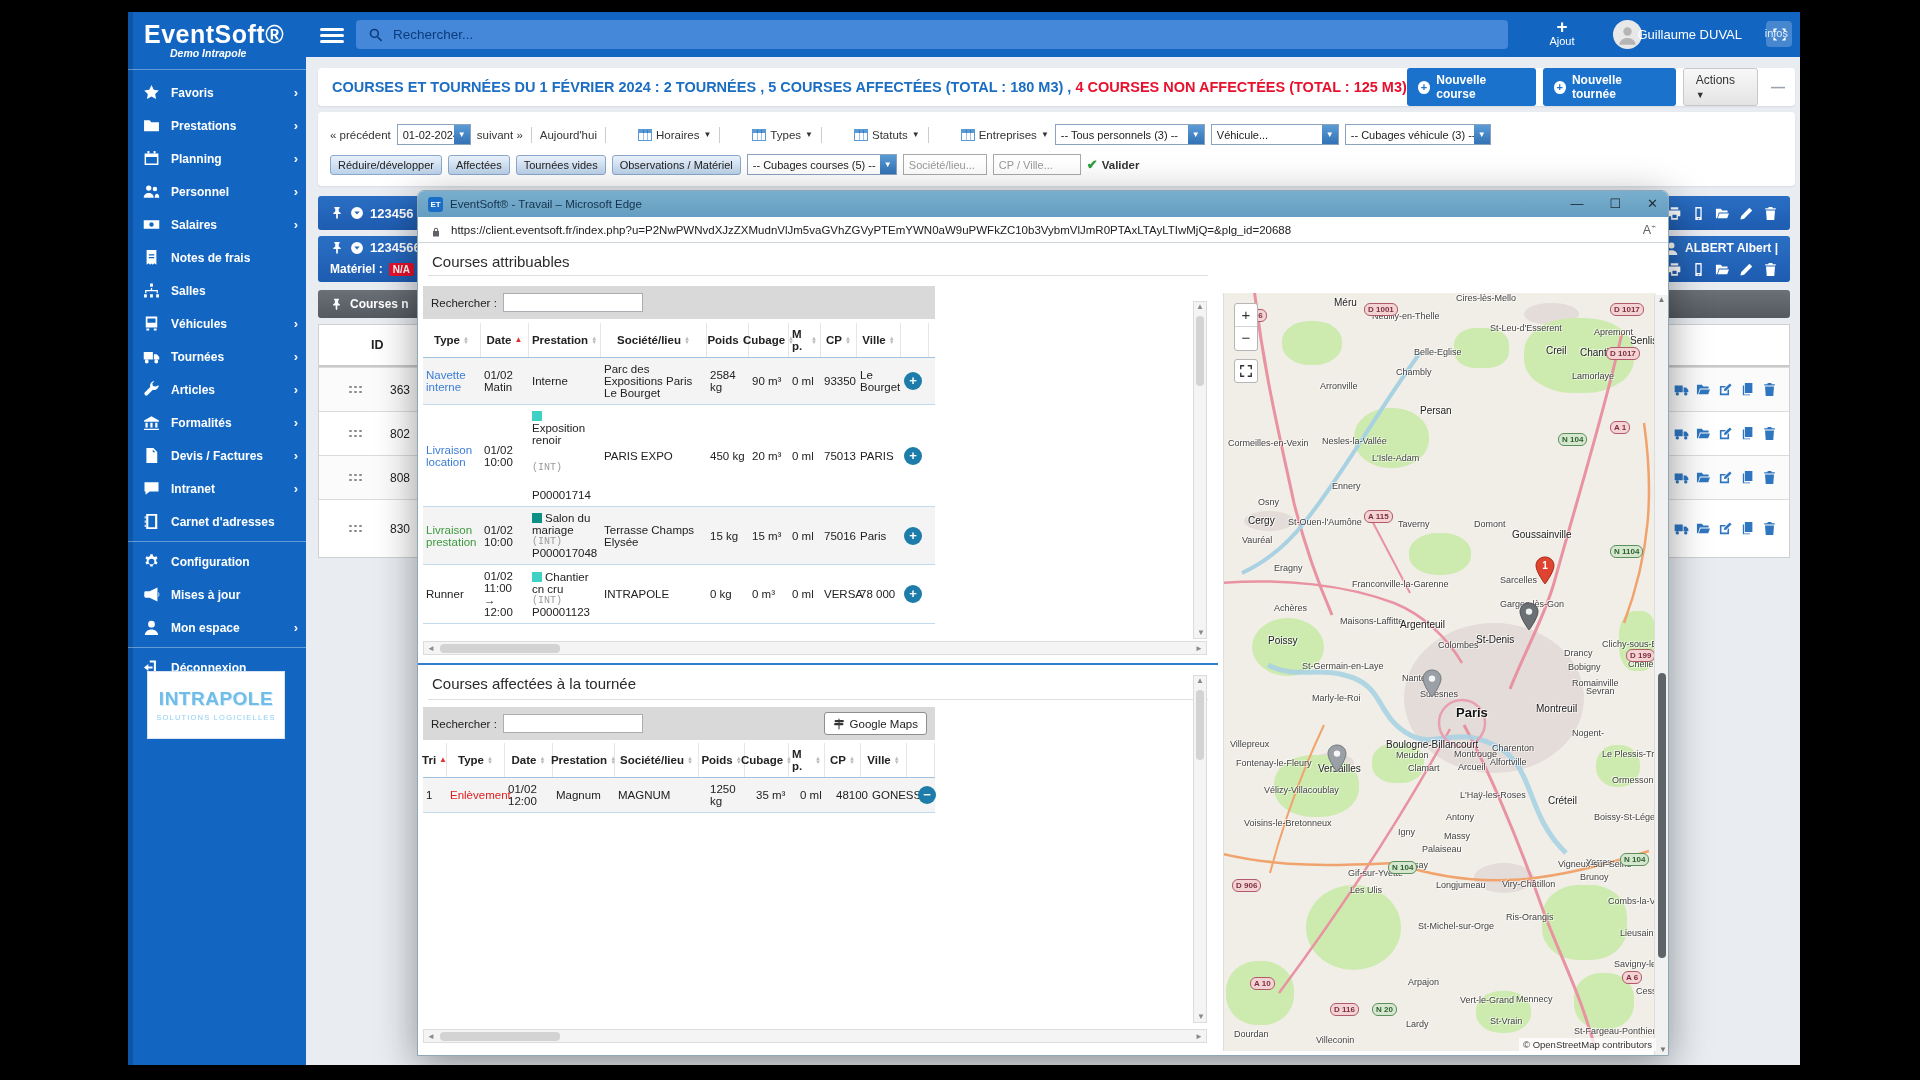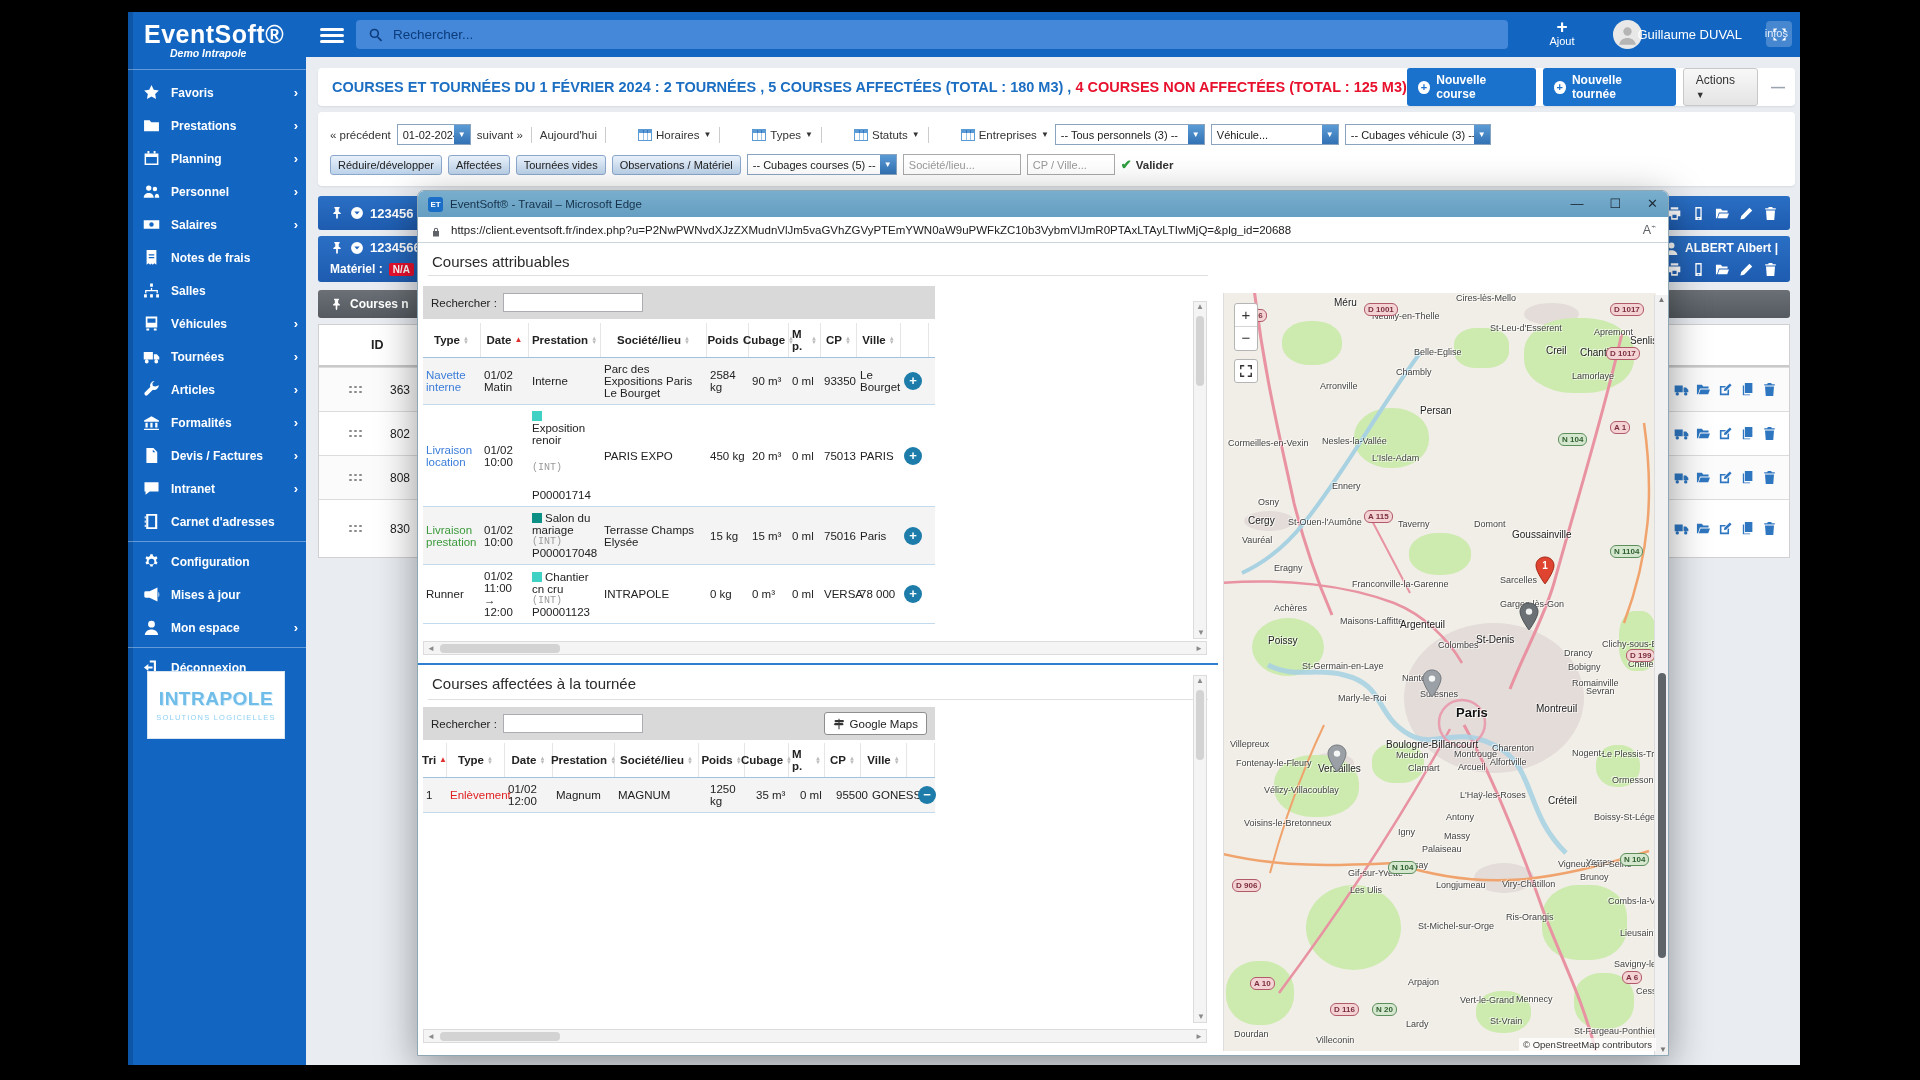--- a/index.html
+++ b/index.html
@@ -448,21 +448,21 @@
       </div>
     <div class="frow" id="frow2">
         <span class="fbtn">Réduire/développer</span>
         <span class="fbtn">Affectées</span>
         <span class="fbtn">Tournées vides</span>
         <span class="fbtn">Observations / Matériel</span>
         <span class="fselect" style="width: 150px;">
           <span class="val">-- Cubages courses (5) --</span>
           <span class="arr">▼</span>
         </span>
-        <span class="finput" style="width: 118px; text-align: right;">Société/lieu...</span>
+        <span class="finput" style="width: 84px; text-align: right;">Société/lieu...</span>
         <span class="finput" style="width: 88px;">CP / Ville...</span>
         <span class="fvalid">
           <span class="chk">✔</span>
           <span>Valider</span>
         </span>
       </div>
   </section>
 
   <div class="tourbar" id="bar1">
     <div class="bar-line" style="height:34px;">
@@ -951,21 +951,21 @@
             <div class="ptd" style="width: 46px; flex: 0 0 46px; margin-left: 8px;">
               <span>1250 kg</span>
             </div>
             <div class="ptd" style="width: 44px; flex: 0 0 44px;">
               <span>35 m³</span>
             </div>
             <div class="ptd" style="width: 36px; flex: 0 0 36px;">
               <span>0 ml</span>
             </div>
             <div class="ptd" style="width: 36px; flex: 0 0 36px;">
-              <span>95500</span>
+              <span>48100</span>
             </div>
             <div class="ptd" style="width: 46px; flex: 0 0 46px;">
               <span>GONESSE</span>
             </div>
             <div class="ptd" style="width: 28px; flex: 0 0 28px;">
               <span class="circle-btn">−</span>
             </div>
           </div>
         </div>
       <div class="vscroll" style="top:432px; height:348px;">▲<span class="thumb"></span><span style="position:absolute; bottom:1px; left:3px;">▼</span></div>
@@ -1051,38 +1051,38 @@
             <div class="mlabel m" style="left: 252px; top: 341px;">St-Denis</div>
             <div class="mlabel" style="left: 340px; top: 355px;">Drancy</div>
             <div class="mlabel" style="left: 344px; top: 369px;">Bobigny</div>
             <div class="mlabel" style="left: 348px; top: 385px;">Romainville</div>
             <div class="mlabel" style="left: 362px; top: 393px;">Sevran</div>
             <div class="mlabel" style="left: 378px; top: 346px;">Clichy-sous-Bois</div>
             <div class="mlabel" style="left: 404px; top: 366px;">Chelles</div>
             <div class="mlabel m" style="left: 312px; top: 410px;">Montreuil</div>
             <div class="mlabel" style="left: 178px; top: 380px;">Nanterre</div>
             <div class="mlabel" style="left: 196px; top: 396px;">Suresnes</div>
-            <div class="mlabel" style="left: 88px; top: 400px; margin-left: 26px;">Marly-le-Roi</div>
+            <div class="mlabel" style="left: 88px; top: 400px;">Marly-le-Roi</div>
             <div class="mlabel b" style="left: 232px; top: 412px;">Paris</div>
             <div class="mlabel m" style="left: 162px; top: 446px;">Boulogne-Billancourt</div>
             <div class="mlabel" style="left: 230px; top: 456px;">Montrouge</div>
             <div class="mlabel" style="left: 268px; top: 450px;">Charenton</div>
             <div class="mlabel" style="left: 266px; top: 464px; text-align: center;">Alfortville</div>
             <div class="mlabel" style="left: 234px; top: 469px;">Arcueil</div>
             <div class="mlabel" style="left: 184px; top: 470px;">Clamart</div>
             <div class="mlabel" style="left: 172px; top: 457px;">Meudon</div>
             <div class="mlabel m" style="left: 94px; top: 470px;">Versailles</div>
             <div class="mlabel" style="left: 6px; top: 446px;">Villepreux</div>
             <div class="mlabel" style="left: 12px; top: 465px;">Fontenay-le-Fleury</div>
             <div class="mlabel" style="left: 40px; top: 492px;">Vélizy-Villacoublay</div>
             <div class="mlabel m" style="left: 324px; top: 502px;">Créteil</div>
             <div class="mlabel" style="left: 236px; top: 497px;">L'Haÿ-les-Roses</div>
             <div class="mlabel" style="left: 378px; top: 456px;">Le Plessis-Trévise</div>
             <div class="mlabel" style="left: 388px; top: 482px;">Ormesson</div>
-            <div class="mlabel" style="left: 348px; top: 435px; margin-top: 20px;">Nogent-</div>
+            <div class="mlabel" style="left: 348px; top: 435px;">Nogent-</div>
             <div class="mlabel" style="left: 222px; top: 519px;">Antony</div>
             <div class="mlabel" style="left: 220px; top: 538px;">Massy</div>
             <div class="mlabel" style="left: 198px; top: 551px;">Palaiseau</div>
             <div class="mlabel" style="left: 174px; top: 534px;">Igny</div>
             <div class="mlabel" style="left: 180px; top: 567px;">Orsay</div>
             <div class="mlabel" style="left: 124px; top: 575px;">Gif-sur-Yvette</div>
             <div class="mlabel" style="left: 126px; top: 592px;">Les Ulis</div>
             <div class="mlabel" style="left: 20px; top: 525px;">Voisins-le-Bretonneux</div>
             <div class="mlabel" style="left: 212px; top: 587px;">Longjumeau</div>
             <div class="mlabel" style="left: 278px; top: 586px;">Viry-Châtillon</div>

